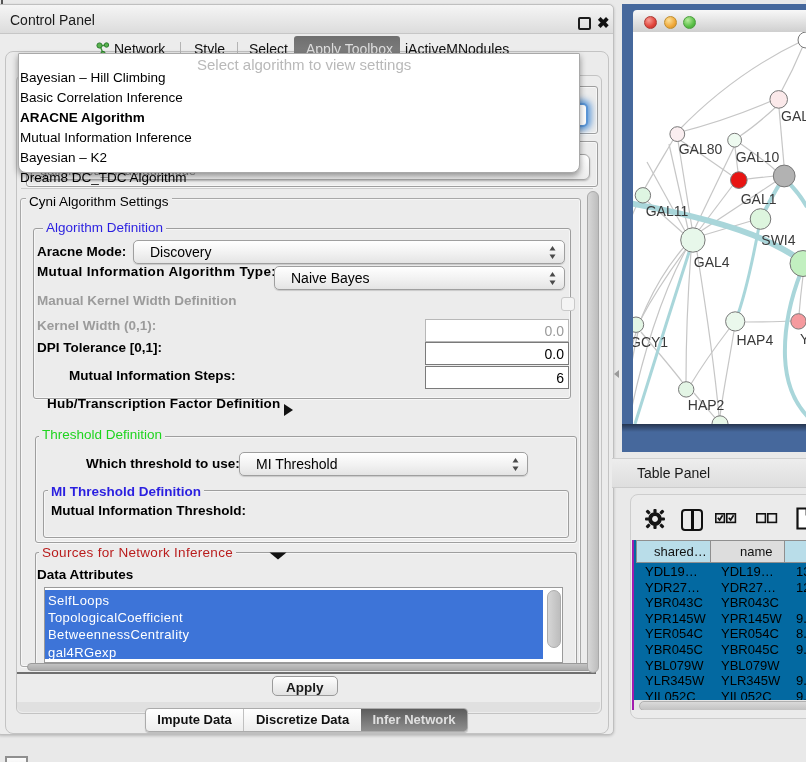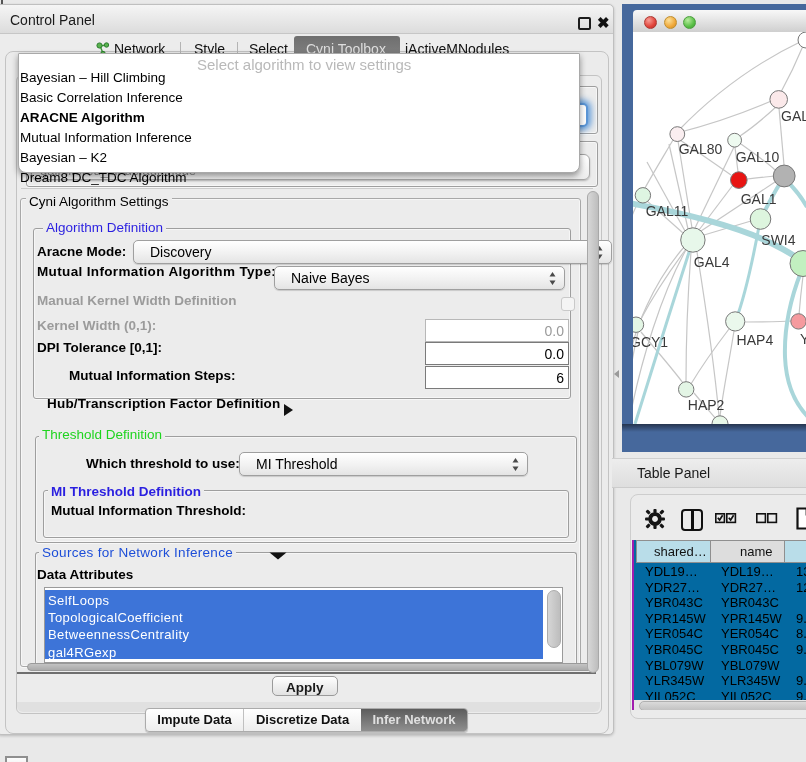--- a/index.html
+++ b/index.html
@@ -42,39 +42,39 @@
       <circle cx="3.5" cy="3.5" r="2.6" fill="#59b34e" stroke="#2e7d32" stroke-width="1"></circle>
       <circle cx="10.5" cy="3" r="2.2" fill="#59b34e" stroke="#2e7d32" stroke-width="1"></circle>
       <circle cx="7" cy="11.5" r="2.2" fill="#59b34e" stroke="#2e7d32" stroke-width="1"></circle>
     </svg>
     <div class="abs" style="left:29px;top:5px;">Network</div>
     <div class="abs" style="left:95px;top:6px;width:1px;height:14px;background:#b4b4b4;"></div>
     <div class="abs" style="left:109px;top:5px;">Style</div>
     <div class="abs" style="left:152px;top:6px;width:1px;height:14px;background:#b4b4b4;"></div>
     <div class="abs" style="left:164px;top:5px;">Select</div>
     <div class="abs" style="left:209px;top:0px;width:106px;height:23px;background:linear-gradient(#6f6f6f,#828282);border-radius:3px;"></div>
-    <div class="abs" style="left:221px;top:5px;color:#dedede;">Cyni Toolbox</div>
+    <div class="abs" style="left:221px;top:5px;color:#dedede;">Apply Toolbox</div>
     <div class="abs" style="left:320px;top:5px;">jActiveMNodules</div>
   </div>
 
   <div class="grp" style="left:29px;top:81px;width:570px;height:46px;"></div>
   <div class="abs" style="left:34px;top:98px;width:553px;height:20px;border:1px solid #b0b0b0;border-radius:5px;background:#fff;box-shadow:0 0 6px 3px rgba(80,145,215,.9);border-color:#5b95d5;border-width:2.5px;"></div>
   <div class="grp" style="left:29px;top:136px;width:570px;height:44px;"></div>
   <div class="abs" style="left:34px;top:149px;width:557px;height:24px;border:1px solid #a5a5a5;border-radius:6px;background:linear-gradient(#ffffff,#ececec);box-shadow:0 1px 2px rgba(0,0,0,.25);"></div>
   <div class="abs" style="left:43px;top:158px;font-size:13px;color:#8a8a8a;">galFiltered_sif default node</div>
   <div class="abs" style="left:24px;top:183px;width:572px;height:1px;background:#cccccc;"></div>
 
   <div class="grp" style="left:23px;top:193px;width:559px;height:467px;border-color:#a8a8a8;"></div>
   <div class="grplbl" style="left:29px;top:189px;color:#000;">Cyni Algorithm Settings</div>
 
   <div class="grp" style="left:36px;top:223px;width:536px;height:169px;"></div>
   <div class="grplbl" style="left:46px;top:215px;color:#2a1fe0;">Algorithm Definition</div>
 
   <div class="lbl abs" style="left:40px;top:239px;">Aracne Mode:</div>
-  <div class="combo" style="left:136px;top:235px;width:430px;height:22px;padding-left:47px;">
+  <div class="combo" style="left:136px;top:235px;width:430px;height:22px;">
     <div class="ctext">Discovery</div>
     <svg class="carr" viewBox="0 0 9 17">
         <path d="M4.5 2 L7.5 6.5 L1.5 6.5 Z M4.5 15 L1.5 10.5 L7.5 10.5 Z" fill="#4a4a4a"></path>
       </svg>
   </div>
   <div class="lbl abs" style="left:40px;top:259px;letter-spacing:0.35px;">Mutual Information Algorithm Type:</div>
   <div class="combo" style="left:277px;top:261px;width:289px;height:22px;">
     <div class="ctext">Naive Bayes</div>
     <svg class="carr" viewBox="0 0 9 17">
         <path d="M4.5 2 L7.5 6.5 L1.5 6.5 Z M4.5 15 L1.5 10.5 L7.5 10.5 Z" fill="#4a4a4a"></path>
@@ -113,21 +113,21 @@
     <svg class="carr" viewBox="0 0 9 17">
         <path d="M4.5 2 L7.5 6.5 L1.5 6.5 Z M4.5 15 L1.5 10.5 L7.5 10.5 Z" fill="#4a4a4a"></path>
       </svg>
   </div>
 
   <div class="grp" style="left:46px;top:485px;width:524px;height:46px;"></div>
   <div class="grplbl" style="left:51px;top:479px;color:#2a1fe0;font-weight:bold;">MI Threshold Definition</div>
   <div class="lbl abs" style="left:54px;top:498px;">Mutual Information Threshold:</div>
 
   <div class="grp" style="left:38px;top:547px;width:540px;height:113px;border-bottom:none;border-radius:3px 3px 0 0;"></div>
-  <div class="grplbl" style="left:42px;top:540px;color:#1d4ed8;letter-spacing:0.3px;">Sources for Network Inference</div>
+  <div class="grplbl" style="left:42px;top:540px;color:#b91c1c;letter-spacing:0.3px;">Sources for Network Inference</div>
   <svg class="abs" style="left:272px;top:547px;" width="18" height="8" viewBox="0 0 18 8">
       <path d="M0.5 0.5 L17.5 0.5 L9 7.5 Z" fill="#111"></path>
     </svg>
   <div class="lbl abs" style="left:40px;top:562px;">Data Attributes</div>
 
   <div class="abs" style="left:47px;top:582px;width:517px;height:74px;background:#fff;border:1px solid #9a9a9a;"></div>
   <div class="abs" style="left:48px;top:584.5px;width:498px;height:69px;background:#3d74d8;"></div>
   <div class="abs" style="left:51px;top:587px;font-size:13px;letter-spacing:0.4px;line-height:17.2px;color:#fff;">SelfLoops<br>TopologicalCoefficient<br>BetweennessCentrality<br>gal4RGexp</div>
   <div class="abs" style="left:549.5px;top:585px;width:12.5px;height:56px;background:linear-gradient(90deg,#d6d6d6,#bdbdbd);border:1px solid #ababab;border-radius:7px;"></div>
 

